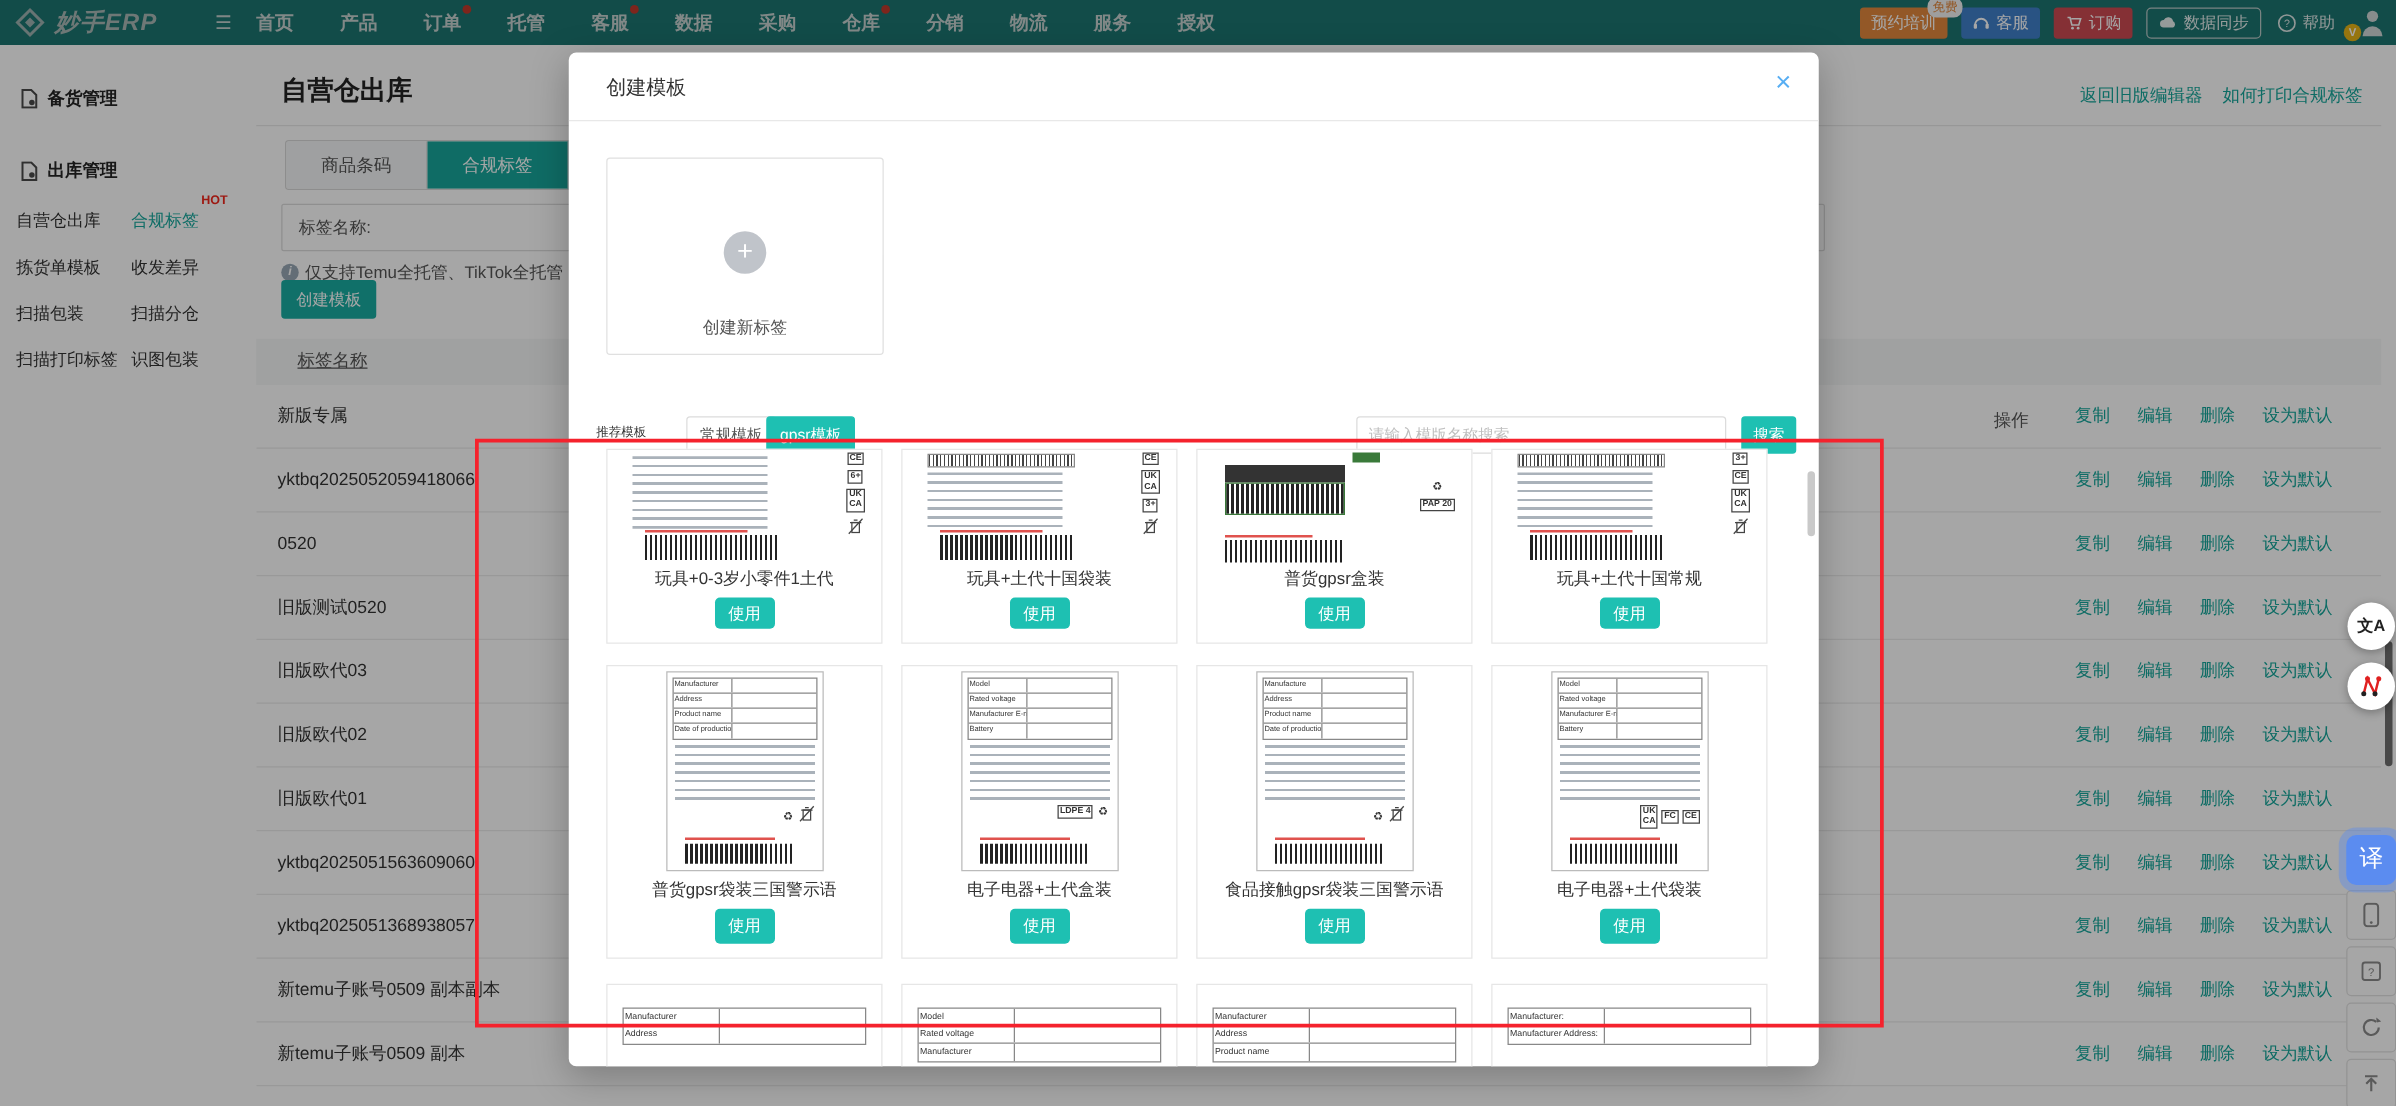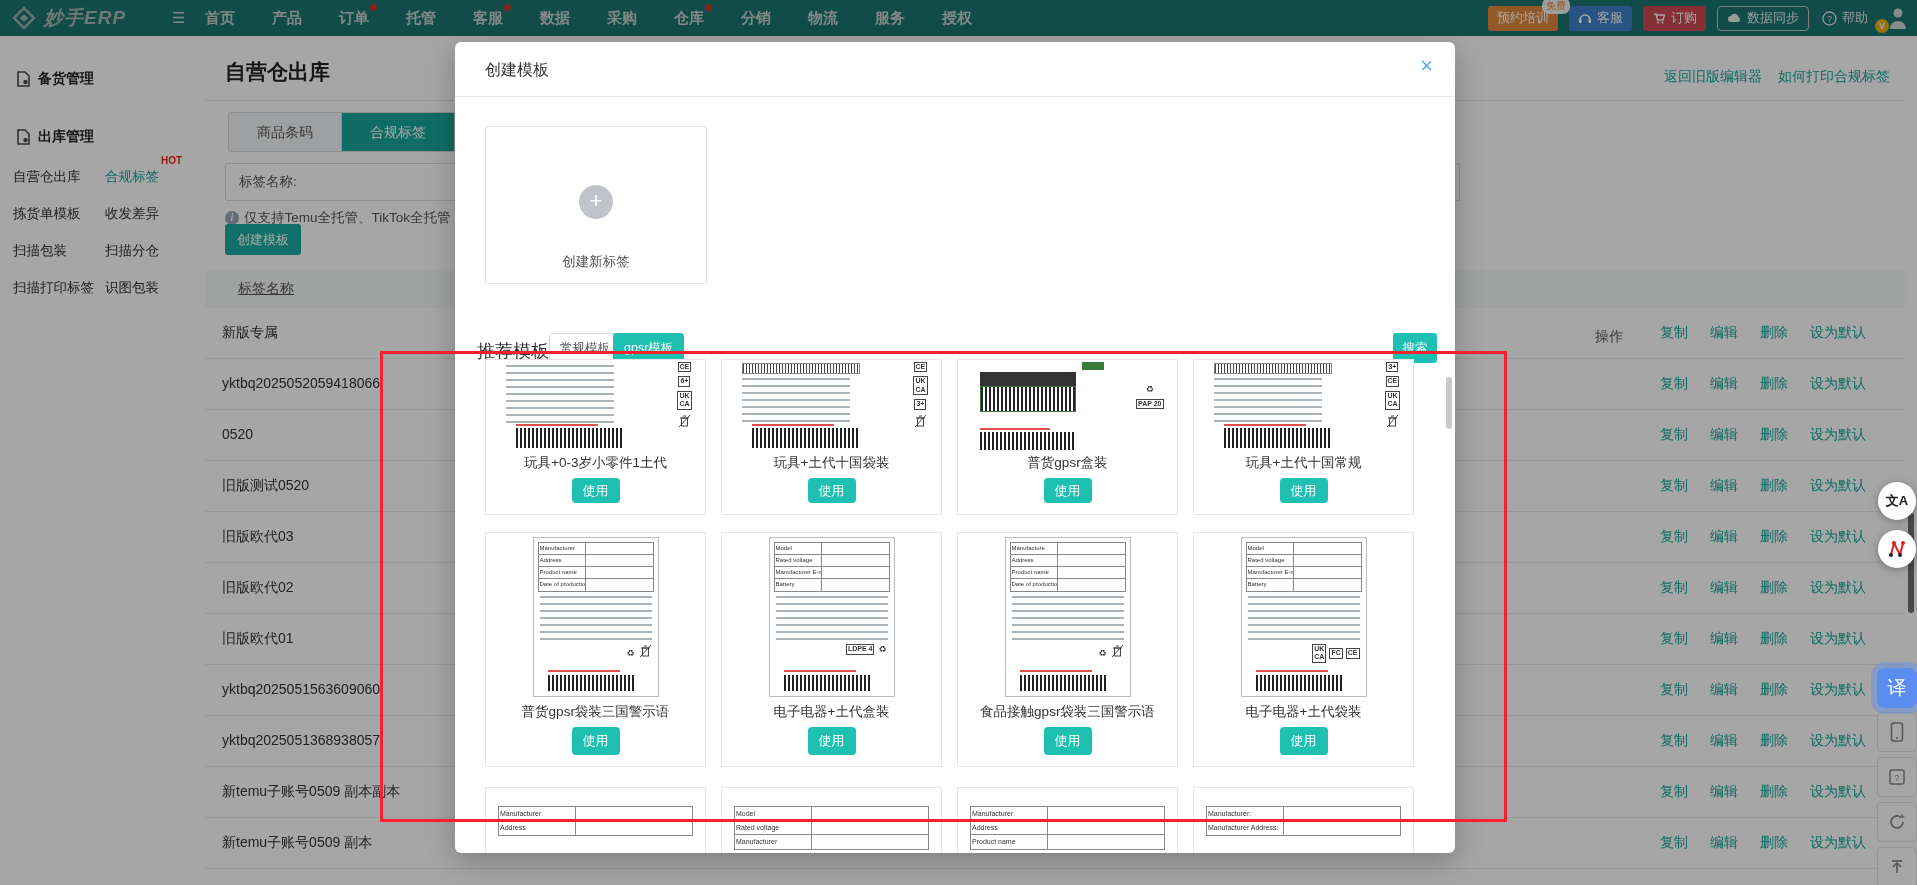--- a/index.html
+++ b/index.html
@@ -91,21 +91,21 @@
            box-shadow:0 8px 30px rgba(0,0,0,.25); z-index:30; overflow:hidden; }
   .modal-header { position:absolute; left:0; right:0; top:0; height:55px; border-bottom:1px solid #e8e8e8; }
   .modal-title { position:absolute; left:30px; top:18px; font-size:16px; color:#333; }
   .modal-close { position:absolute; right:22px; top:11px; font-size:22px; color:#57aef3; cursor:pointer; }
   .new-card { position:absolute; left:30px; top:84px; width:222px; height:158px; border:1px solid #e0e0e0;
               border-radius:3px; cursor:pointer; }
   .plus-circle { position:absolute; left:50%; top:58px; transform:translateX(-50%); width:34px; height:34px;
                  border-radius:50%; background:#c0c4ca; color:#fff; font-size:22px; text-align:center; line-height:32px; }
   .new-card-label { position:absolute; left:0; right:0; bottom:12px; text-align:center; font-size:13.5px; color:#555; }
   .filter-row { position:absolute; left:22px; top:291px; right:20px; height:30px; }
-  .filter-label { position:absolute; left:0; top:6px; font-size:18px; color:#333; }
+  .filter-label { position:absolute; left:0; top:6px; font-size:10px; color:#333; }
   .fbtn { position:absolute; top:0; height:30px; border:1px solid #dcdcdc; background:#fff; color:#555;
           border-radius:3px; font-size:12.5px; padding:0 10px; cursor:pointer; }
   .fbtn.b0 { left:72px; }
   .fbtn.b1 { left:136px; }
   .fbtn.active { background:#1ec0b2; border-color:#1ec0b2; color:#fff; }
   .search-input { position:absolute; left:608px; top:0; width:296px; height:30px; border:1px solid #dcdcdc;
                   border-radius:3px; font-size:12.5px; padding:0 9px; color:#333; }
   .search-input::placeholder { color:#bfbfbf; }
   .search-btn { position:absolute; left:916px; top:0; width:44px; height:30px; background:#1ec0b2; color:#fff;
                 border:none; border-radius:3px; font-size:12.5px; cursor:pointer; }
@@ -411,20 +411,21 @@
     <span class="modal-title">创建模板</span>
     <span class="modal-close">×</span>
   </div>
   <div class="new-card">
     <div class="plus-circle">+</div>
     <div class="new-card-label">创建新标签</div>
   </div>
   <div class="filter-row">
     <span class="filter-label">推荐模板</span>
     <span id="fbtns"><button class="fbtn b0">常规模板</button><button class="fbtn b1 active">gpsr模板</button></span>
+    <input class="search-input" placeholder="请输入模版名称搜索" style="">
     <button class="search-btn">搜索</button>
   </div>
   <div class="grid-row gr1" id="gr1">
       <div class="card">
         <div class="thumbwrap">
           <div class="th-land">
             <div class="tl" style="position: absolute; left: 8px; top: 5px; width: 108px; height: 58px;"></div>
             <div class="marks-col">
               <span class="mk">CE</span>
               <span class="mk">6+</span>

